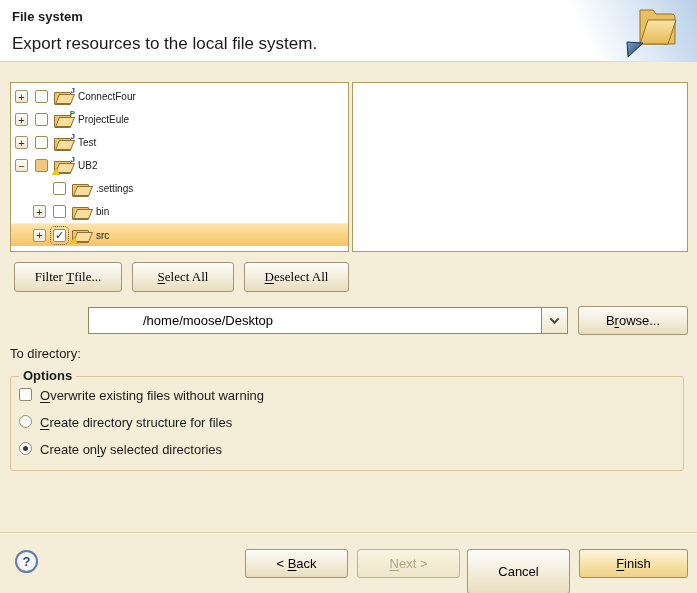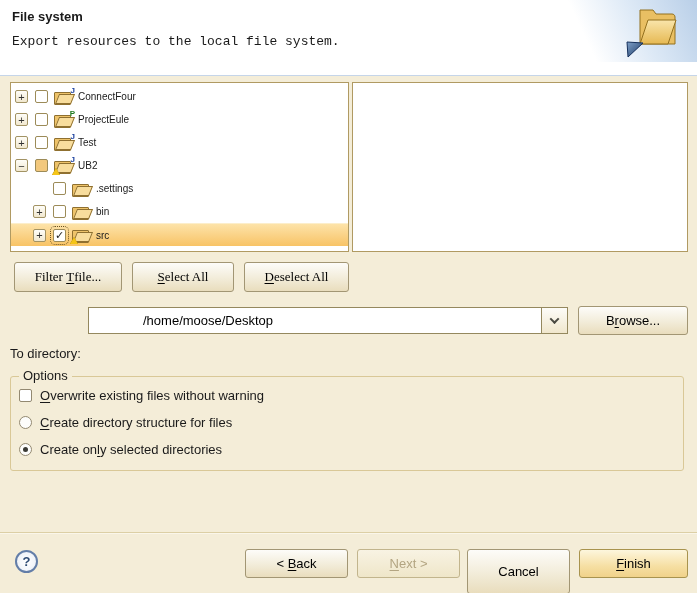--- a/index.html
+++ b/index.html
@@ -4,26 +4,26 @@
 <style>
   * { margin:0; padding:0; box-sizing:border-box; }
   html,body { background:#e8e8e8; }
   .app {
     position:relative; width:697px; height:593px;
     background:#f4edd8; overflow:hidden;
     font-family:"Liberation Sans","DejaVu Sans",sans-serif;
     font-size:13px; color:#1a1a1a;
   }
   
-  .hdr { position:absolute; left:0; top:0; width:697px; height:76px;
+  .hdr { position:absolute; left:0; top:0; width:697px; height:62px;
     background:#ffffff; border-bottom:1px solid #c5d5e9; }
   .hdr::before { content:""; position:absolute; right:0; top:0; width:170px; height:62px;
     background:linear-gradient(245deg,#b9cfe8 0%, #dde9f6 35%, rgba(255,255,255,0) 65%); }
   .hdr-title { position:absolute; left:12px; top:9px; font-weight:bold; font-size:13px; }
-  .hdr-sub   { position:absolute; left:12px; top:34px; font-size:13px;font-family:Liberation Mono, monospace; }
+  .hdr-sub   { position:absolute; left:12px; top:34px; font-size:17px; }
   .hdr-icon  { position:absolute; right:10px; top:3px; width:64px; height:56px; }
   
   .tree { position:absolute; left:10px; top:82px; width:339px; height:170px;
     background:#fff; border:1px solid #b09a62; padding-top:2px; }
   .trow { height:23px; display:flex; align-items:center; cursor:default; }
   .trow.selected { background:linear-gradient(#fde3a9,#f8c366); border-top:1px solid #fceecb; }
   .ind0 { width:4px; }  .ind1 { width:22px; }
   .exp { width:13px; height:13px; flex:0 0 13px; margin-right:7px;
     border:1px solid #a29364; border-radius:2px;
     background:linear-gradient(#fefdf8,#f1e8cf);
@@ -68,22 +68,22 @@
     font-family:inherit; font-size:13px; color:#000; background:#fff; }
   .combo-arrow { width:26px; border-left:1px solid #94885e;
     background:linear-gradient(#fdfcf8,#f0e7cd);
     display:flex; align-items:center; justify-content:center; }
   .chev { width:7px; height:7px; border-right:2px solid #4a4a42; border-bottom:2px solid #4a4a42;
     transform:rotate(45deg) translate(-1px,-1px); }
   .b-browse { position:absolute; left:578px; top:306px; width:110px; height:29px; }
   
   .grp { position:absolute; left:10px; top:376px; width:674px; height:95px;
     border:1px solid #d9c897; border-radius:3px; }
-  .grp-title { position:absolute; left:8px; top:-9px; background:#f4edd8; padding:0 4px; }
-  .opt-row { position:absolute; left:8px; display:flex; align-items:center; gap:8px; }
+  .grp-title { position:absolute; left:8px; top:-9px; background:#f4edd8; padding:0 4px;font-weight:bold; }
+  .opt-row { position:absolute; left:8px; display:flex; gap:8px; }
   .o1 { top:11px; } .o2 { top:38px; } .o3 { top:65px; }
   .ocb { width:13px; height:13px; border:1px solid #938971; border-radius:2px; background:#fff; }
   .radio { width:13px; height:13px; border:1px solid #938971; border-radius:50%;
     background:#fdfdfb; position:relative; }
   .radio.selected::after { content:""; position:absolute; left:3px; top:3px;
     width:5px; height:5px; border-radius:50%; background:#3a3a34; }
   
   .bsep { position:absolute; left:0; top:532px; width:697px; height:1px; background:#dccfa5; }
   .bsep2 { position:absolute; left:0; top:533px; width:697px; height:1px; background:#faf6ea; }
   .help { position:absolute; left:15px; top:550px; width:23px; height:23px;

